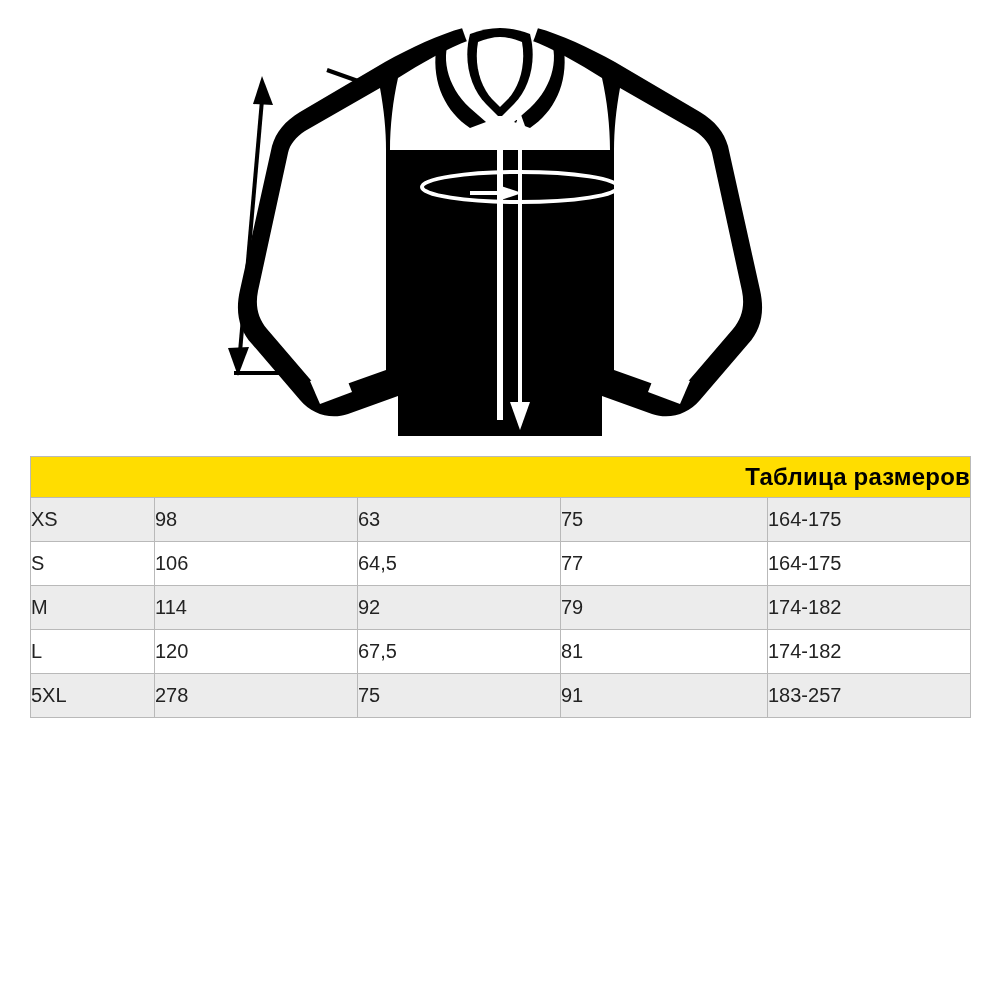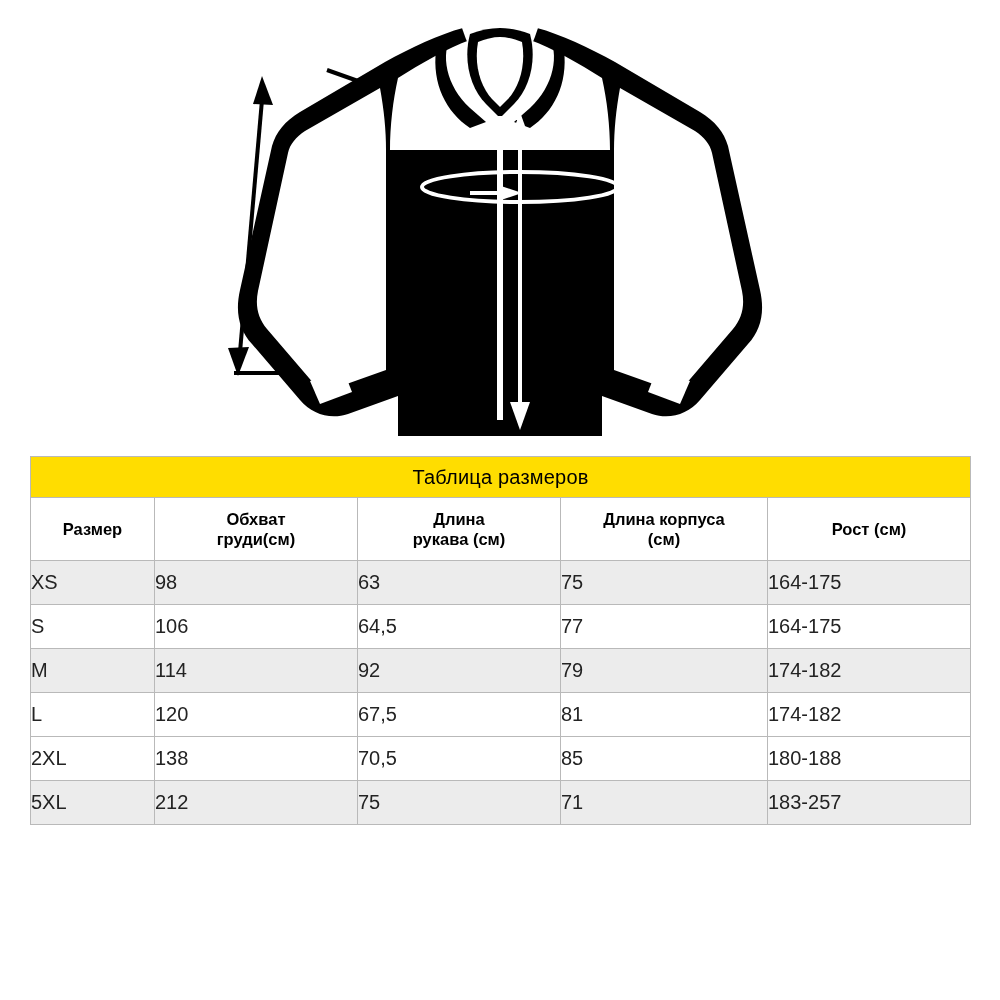--- a/index.html
+++ b/index.html
@@ -50,24 +50,24 @@
   table.size-table th {
     border: 1px solid #b9b9b9;
     padding: 0;
   }
 
   .title-row td {
     background: #ffdd00;
     border: 1px solid #ffdd00;
     height: 40px;
     padding-left: 22px;
-    font-weight: normal;
-    font-size: 20px;
+    font-weight: bold;
+    font-size: 24px;
     color: #000000;
-    text-align: center;
+    text-align: right;
     letter-spacing: 0.2px;
   }
 
   .head-row th {
     background: #ffffff;
     height: 62px;
     font-size: 16.5px;
     font-weight: bold;
     color: #000000;
     text-align: center;
@@ -218,40 +218,20 @@
         <col class="col-chest">
         <col class="col-sleeve">
         <col class="col-body">
         <col class="col-height">
       </colgroup>
       <tbody>
         <tr class="title-row">
           <td colspan="5">Таблица размеров</td>
         </tr>
 
-        <tr class="head-row">
-          <th>
-            <div>Размер</div>
-          </th>
-          <th>
-            <div>Обхват</div>
-            <div>груди(см)</div>
-          </th>
-          <th>
-            <div>Длина</div>
-            <div>рукава (см)</div>
-          </th>
-          <th>
-            <div>Длина корпуса</div>
-            <div>(см)</div>
-          </th>
-          <th>
-            <div>Рост (см)</div>
-          </th>
-        </tr>
 
         <tr class="data-row alt">
           <td>XS</td>
           <td>98</td>
           <td>63</td>
           <td>75</td>
           <td>164-175</td>
         </tr>
         <tr class="data-row">
           <td>S</td>
@@ -267,31 +247,24 @@
           <td>79</td>
           <td>174-182</td>
         </tr>
         <tr class="data-row">
           <td>L</td>
           <td>120</td>
           <td>67,5</td>
           <td>81</td>
           <td>174-182</td>
         </tr>
-        <tr class="data-row">
-          <td>2XL</td>
-          <td>138</td>
-          <td>70,5</td>
-          <td>85</td>
-          <td>180-188</td>
-        </tr>
         <tr class="data-row alt">
           <td>5XL</td>
-          <td>212</td>
+          <td>278</td>
           <td>75</td>
-          <td>71</td>
+          <td>91</td>
           <td>183-257</td>
         </tr>
       </tbody>
     </table>
   </div>
 
 </div>
 
 </body></html>

